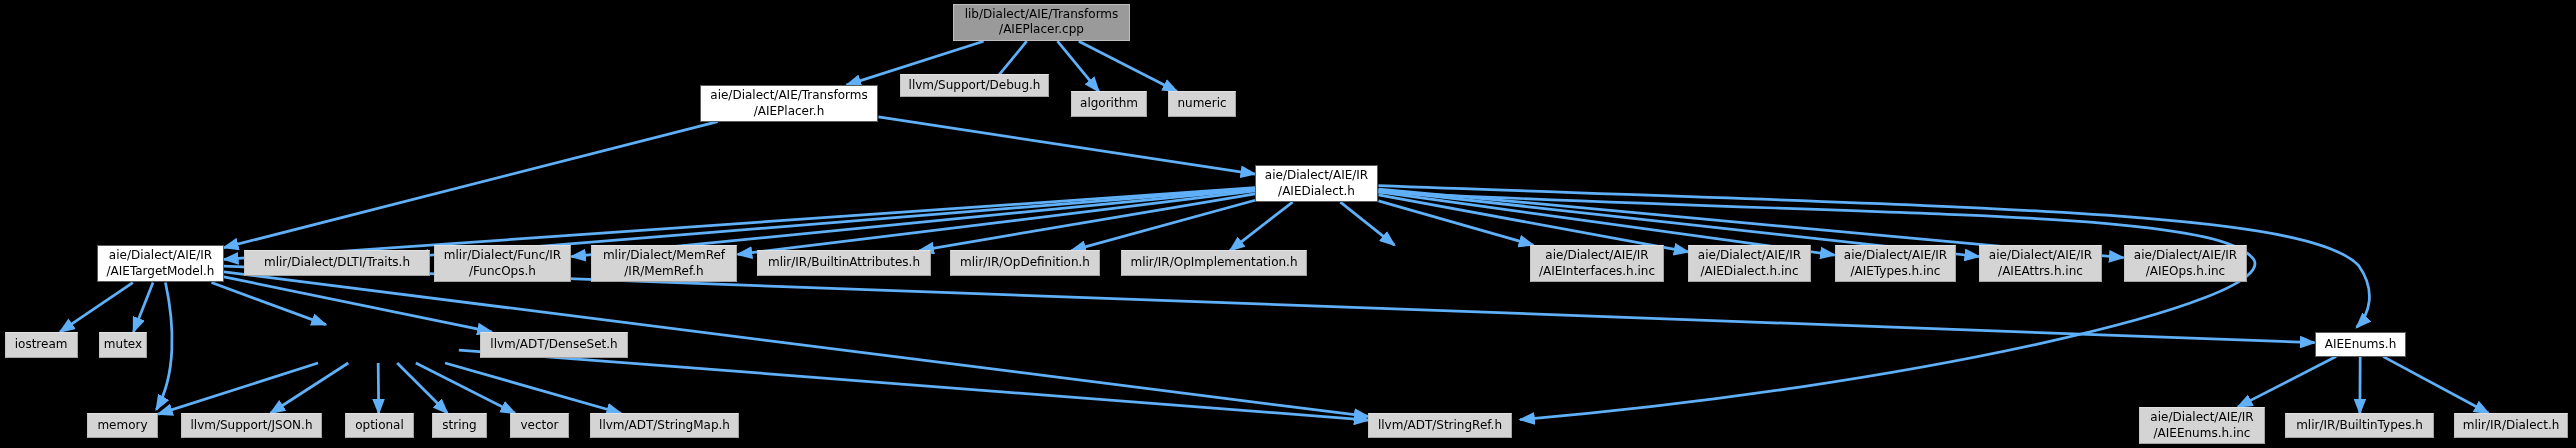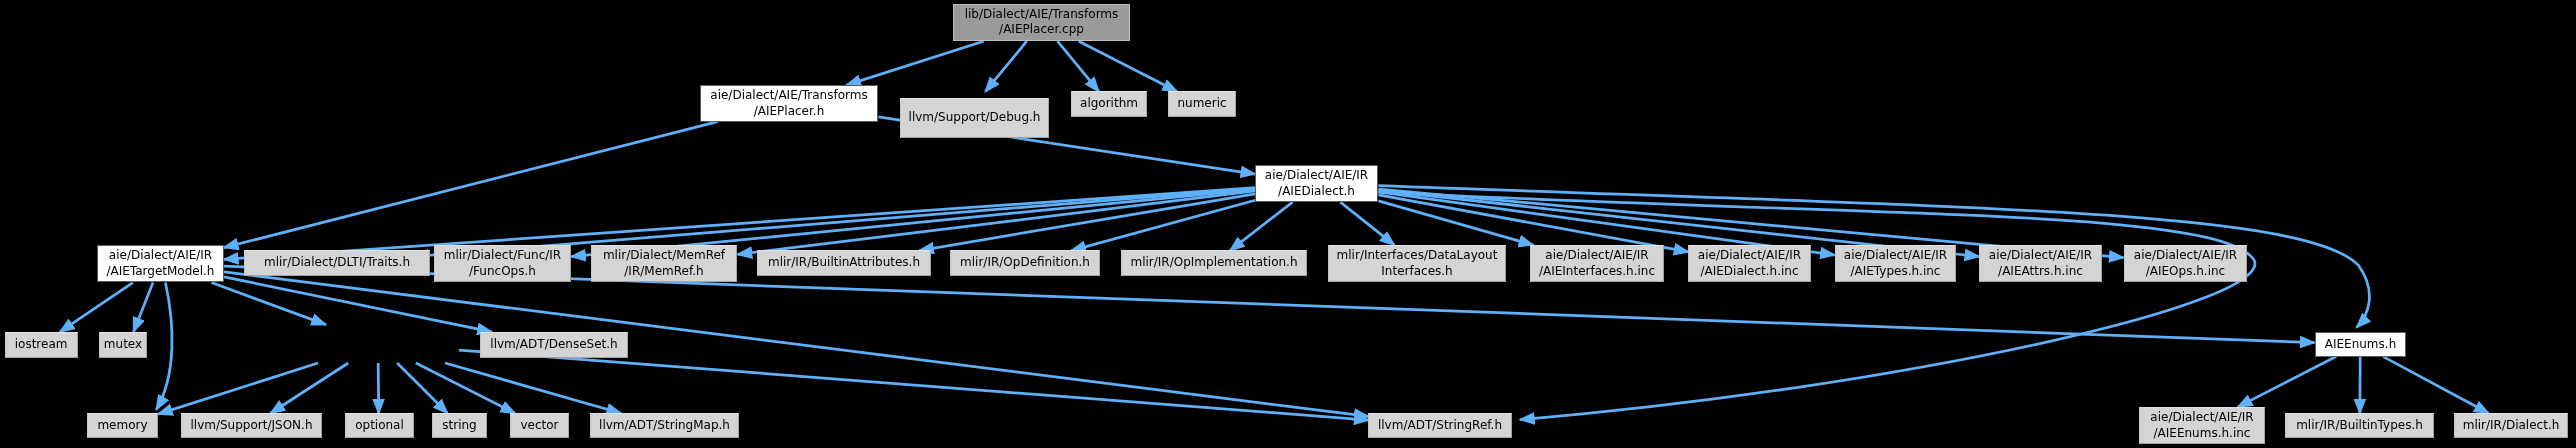--- a/index.html
+++ b/index.html
@@ -67,37 +67,35 @@
       <path d="M 486.9 397.0 L 679.3 452.0" fill="none" stroke="#5fb0f8" stroke-width="3" marker-end="url(#arrow)"></path>
       <path d="M 502.0 382.8 L 1497.0 459.4" fill="none" stroke="#5fb0f8" stroke-width="3" marker-end="url(#arrow)"></path>
       <path d="M 2555.6 390.0 L 2448.1 445.0" fill="none" stroke="#5fb0f8" stroke-width="3" marker-end="url(#arrow)"></path>
       <path d="M 2581.9 390.0 L 2581.6 452.0" fill="none" stroke="#5fb0f8" stroke-width="3" marker-end="url(#arrow)"></path>
       <path d="M 2607.1 390.0 L 2722.4 452.0" fill="none" stroke="#5fb0f8" stroke-width="3" marker-end="url(#arrow)"></path>
     </svg>
 <div class="node current" style="left: 953px; top: 3.7px; width: 177px; height: 37px;">lib/Dialect/AIE/Transforms
 /AIEPlacer.cpp</div>
     <div class="node linked" style="left: 700px; top: 85px; width: 178px; height: 37px;">aie/Dialect/AIE/Transforms
 /AIEPlacer.h</div>
-    <div class="node plain" style="left: 900px; top: 98px; width: 149px; height: 40px;">llvm/Support/Debug.h</div>
+    <div class="node plain" style="left: 900px; top: 74px; width: 149px; height: 23px;">llvm/Support/Debug.h</div>
     <div class="node plain" style="left: 1071px; top: 91px; width: 76px; height: 25.6px;">algorithm</div>
     <div class="node plain" style="left: 1168px; top: 91px; width: 68px; height: 25.6px;">numeric</div>
     <div class="node linked" style="left: 1255px; top: 165px; width: 123px; height: 37px;">aie/Dialect/AIE/IR
 /AIEDialect.h</div>
     <div class="node linked" style="left: 97px; top: 245px; width: 127px; height: 37px;">aie/Dialect/AIE/IR
 /AIETargetModel.h</div>
     <div class="node plain" style="left: 244px; top: 250px; width: 186px; height: 25.6px;">mlir/Dialect/DLTI/Traits.h</div>
     <div class="node plain" style="left: 434px; top: 245px; width: 137px; height: 37px;">mlir/Dialect/Func/IR
 /FuncOps.h</div>
     <div class="node plain" style="left: 591px; top: 245px; width: 146px; height: 37px;">mlir/Dialect/MemRef
 /IR/MemRef.h</div>
     <div class="node plain" style="left: 757px; top: 250px; width: 174px; height: 25.6px;">mlir/IR/BuiltinAttributes.h</div>
     <div class="node plain" style="left: 950px; top: 250px; width: 150px; height: 25.6px;">mlir/IR/OpDefinition.h</div>
     <div class="node plain" style="left: 1121px; top: 250px; width: 186px; height: 25.6px;">mlir/IR/OpImplementation.h</div>
-    <div class="node plain" style="left: 1328px; top: 245px; width: 178px; height: 37px;">mlir/Interfaces/DataLayout
-Interfaces.h</div>
     <div class="node plain" style="left: 1530px; top: 245px; width: 134px; height: 37px;">aie/Dialect/AIE/IR
 /AIEInterfaces.h.inc</div>
     <div class="node plain" style="left: 1688px; top: 245px; width: 123px; height: 37px;">aie/Dialect/AIE/IR
 /AIEDialect.h.inc</div>
     <div class="node plain" style="left: 1835px; top: 245px; width: 121px; height: 37px;">aie/Dialect/AIE/IR
 /AIETypes.h.inc</div>
     <div class="node plain" style="left: 1979px; top: 245px; width: 123px; height: 37px;">aie/Dialect/AIE/IR
 /AIEAttrs.h.inc</div>
     <div class="node plain" style="left: 2124px; top: 245px; width: 123px; height: 37px;">aie/Dialect/AIE/IR
 /AIEOps.h.inc</div>

